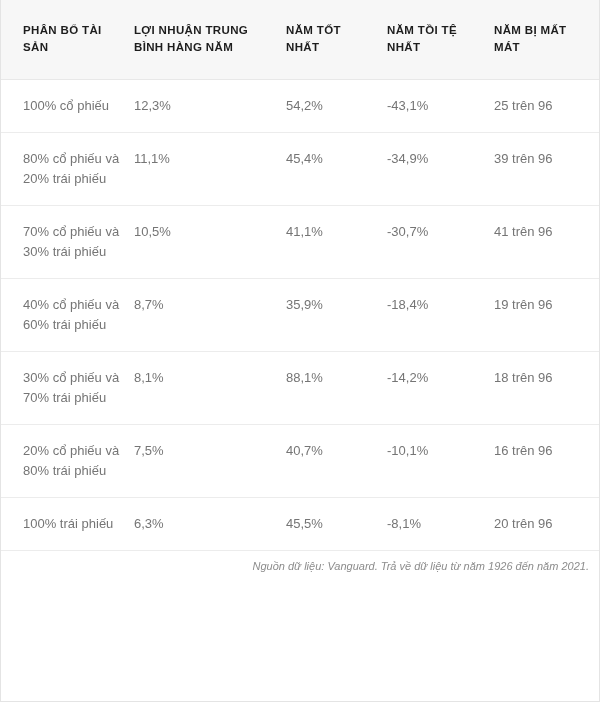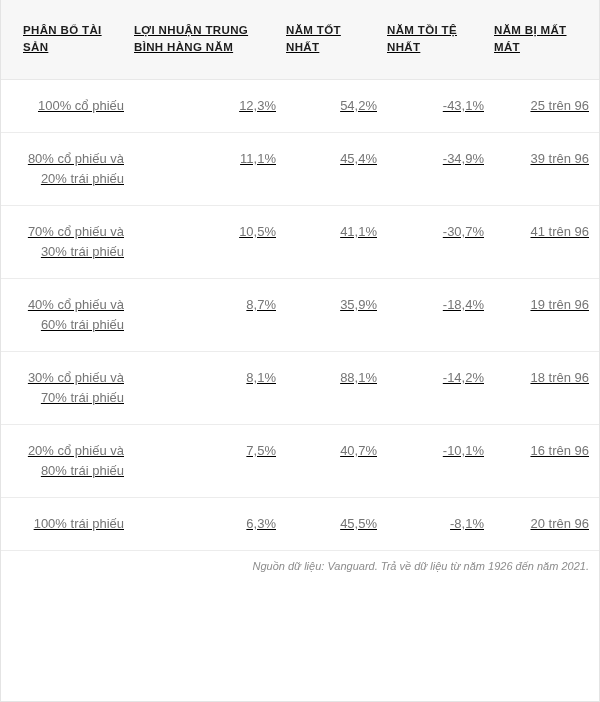--- a/index.html
+++ b/index.html
@@ -25,21 +25,20 @@
     border-right: 1px solid #e4e4e4;
     border-bottom: 1px solid #e4e4e4;
     display: flex;
     flex-direction: column;
   }
 
   table.alloc {
     width: 100%;
     border-collapse: collapse;
     table-layout: fixed;
-    text-decoration: underline;
   }
 
   
   col.c-alloc  { width: 133px; }
   col.c-avg    { width: 152px; }
   col.c-best   { width: 101px; }
   col.c-worst  { width: 107px; }
   col.c-loss   { width: 105px; }
 
   
@@ -55,21 +54,21 @@
     line-height: 16.5px;
     color: #1d1d1d;
     text-transform: uppercase;
     padding: 22px 10px 24px 0;
     border-bottom: 1px solid #e8e8e8;
   }
   thead th.first { padding-left: 22px; }
 
   
   tbody td {
-    text-align: right;
+    text-align: left;
     vertical-align: top;
     font-size: 13px;
     line-height: 20px;
     color: #757575;
     padding: 16px 10px 16px 0;
     border-bottom: 1px solid #ececec;
     word-wrap: break-word;
   }
   tbody td.first { padding-left: 22px; }
   tbody tr:last-child td { border-bottom: 1px solid #ececec; margin-left: 32px; }

